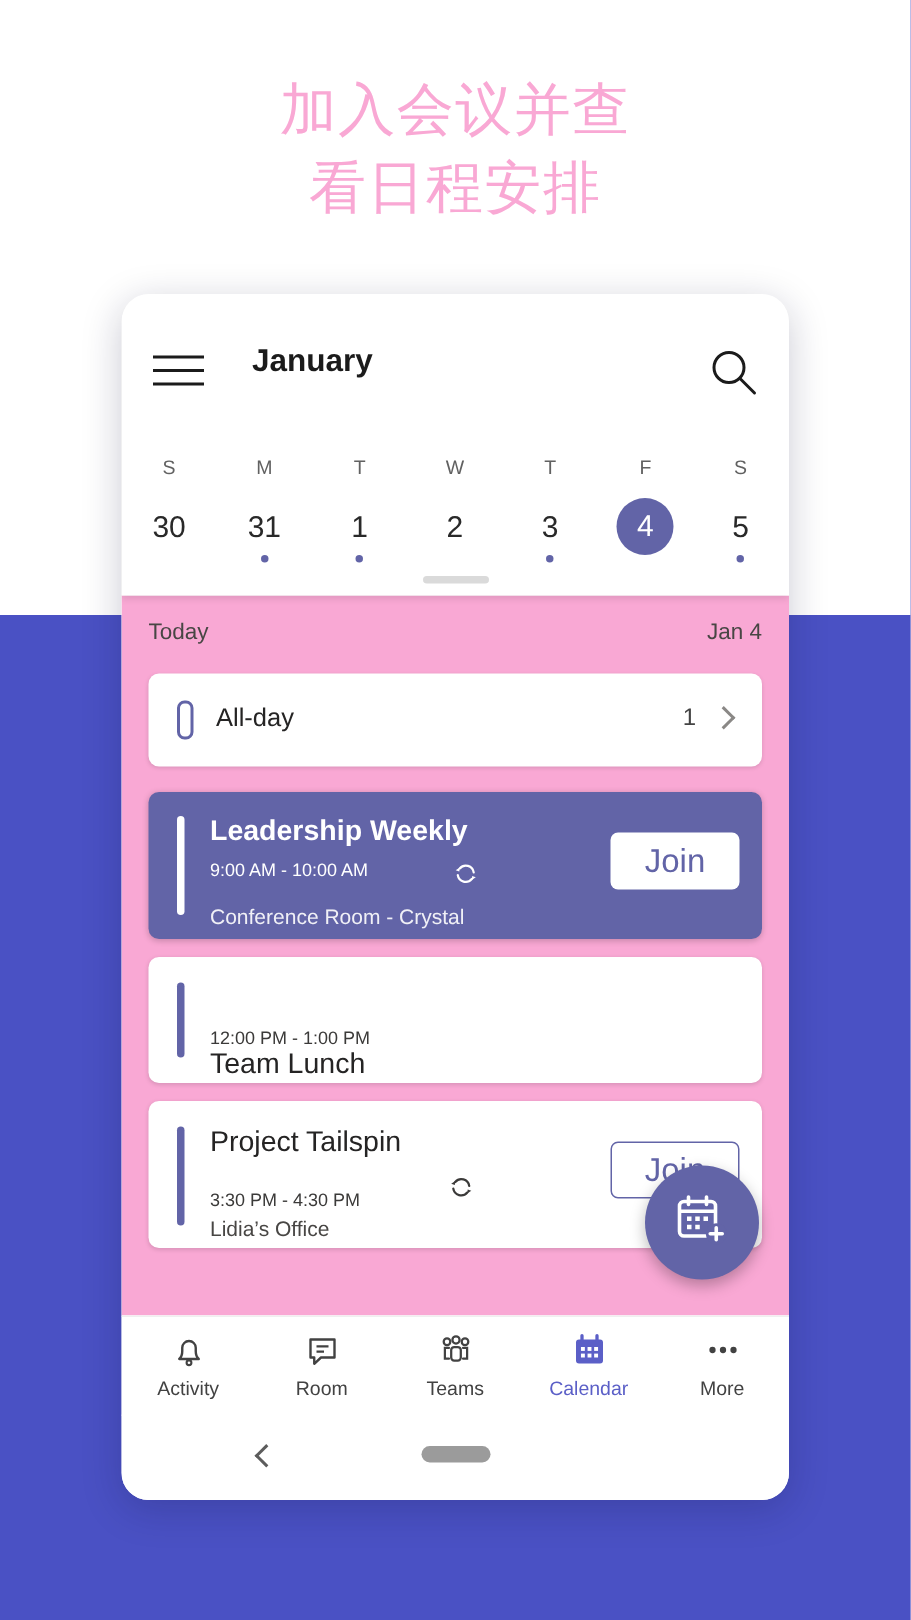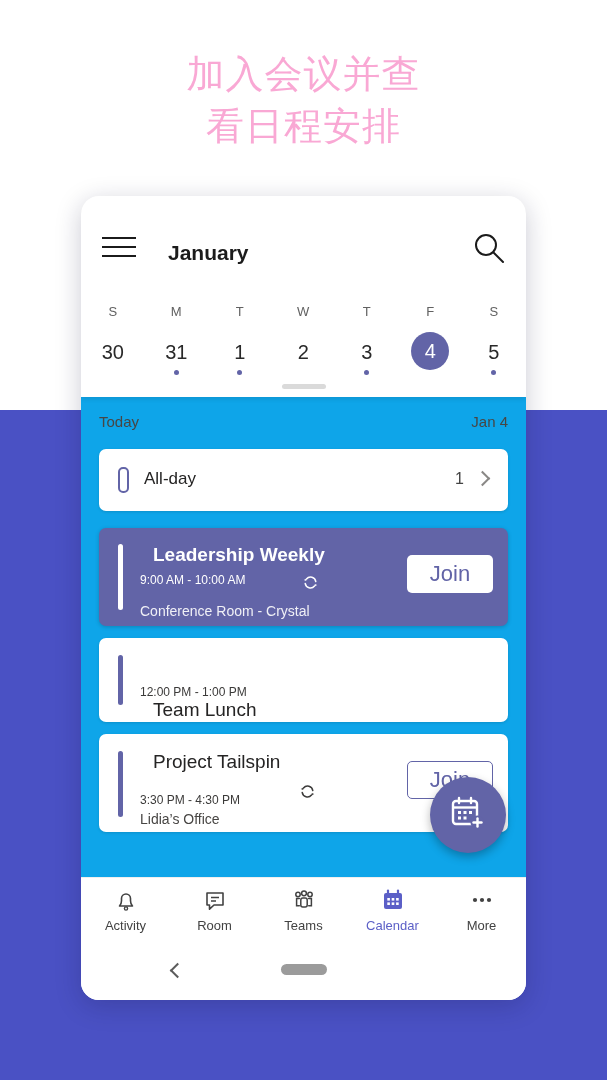--- a/index.html
+++ b/index.html
@@ -53,21 +53,21 @@
   .hamburger{
     position:absolute;left:21px;top:41px;width:34px;height:20px;
     cursor:pointer;
   }
   .hamburger i{
     display:block;width:34px;height:2px;background:#1b1b1b;margin-bottom:7px;
   }
   .hamburger i:last-child{margin-bottom:0;}
   .month-title{
     position:absolute;left:87px;top:33px;
-    font-size:21px;font-weight:bold;color:#1b1b1b;margin-top:12px;
+    font-size:21px;font-weight:bold;color:#1b1b1b;
   }
   .search-ic{
     position:absolute;right:20px;top:35px;width:34px;height:34px;cursor:pointer;
   }
   
   .week{
     position:absolute;left:0;top:99px;width:445px;height:82px;
   }
   .wk-col{
     position:absolute;top:0;width:63.5px;text-align:center;
@@ -86,21 +86,21 @@
     margin:3px auto 0;
   }
   .wk-dot.off{background:transparent;}
   .drag-handle{
     position:absolute;left:50%;transform:translateX(-50%);top:188px;
     width:44px;height:5px;border-radius:3px;background:#dadada;
   }
   
   .sheet{
     position:absolute;left:0;top:201px;width:511px;height:480px;
-    background:#0ea5e9;
+    background:#f9a8d4;
     text-decoration:underline;
   }
   .today-row{
     position:absolute;left:0;top:8px;width:445px;height:34px;
   }
   .today-lbl{position:absolute;left:18px;top:8px;font-size:15px;color:#484644;}
   .today-date{position:absolute;right:18px;top:8px;font-size:15px;color:#484644;}
   .card{
     position:absolute;left:18px;width:409px;
     background:#fff;border-radius:7px;
@@ -122,21 +122,21 @@
     border-right:2px solid #8a8886;border-top:2px solid #8a8886;
     transform:rotate(45deg);
   }
   
   #ev0{top:131px;height:98px;background:#6264a7;box-shadow:0 1px 4px rgba(0,0,0,.2);}
   #ev0 .bar{background:#fff;top:16px;height:66px;}
   #ev1{top:241px;height:84px;}
   #ev1 .bar{top:17px;height:50px;}
   #ev2{top:337px;height:98px;}
   #ev2 .bar{top:17px;height:66px;}
-  .ev-title{position:absolute;left:54px;font-size:19px;color:#252424;text-align:center;}
+  .ev-title{position:absolute;left:41px;font-size:19px;color:#252424;text-align:center;}
   .ev-time{position:absolute;left:41px;font-size:12px;color:#3b3a39;}
   .ev-loc{position:absolute;left:41px;font-size:14px;color:#484644;}
   #ev0 .ev-title{top:16px;font-weight:bold;color:#fff;}
   #ev0 .ev-time{top:45px;color:#fff;}
   #ev0 .ev-loc{top:75px;color:#f0f0f6;}
   #ev1 .ev-title{top:17px;margin-top:44px;}
   #ev1 .ev-time{top:47px;}
   #ev2 .ev-title{top:17px;}
   #ev2 .ev-time{top:47px;margin-top:12px;}
   #ev2 .ev-loc{top:77px;}

